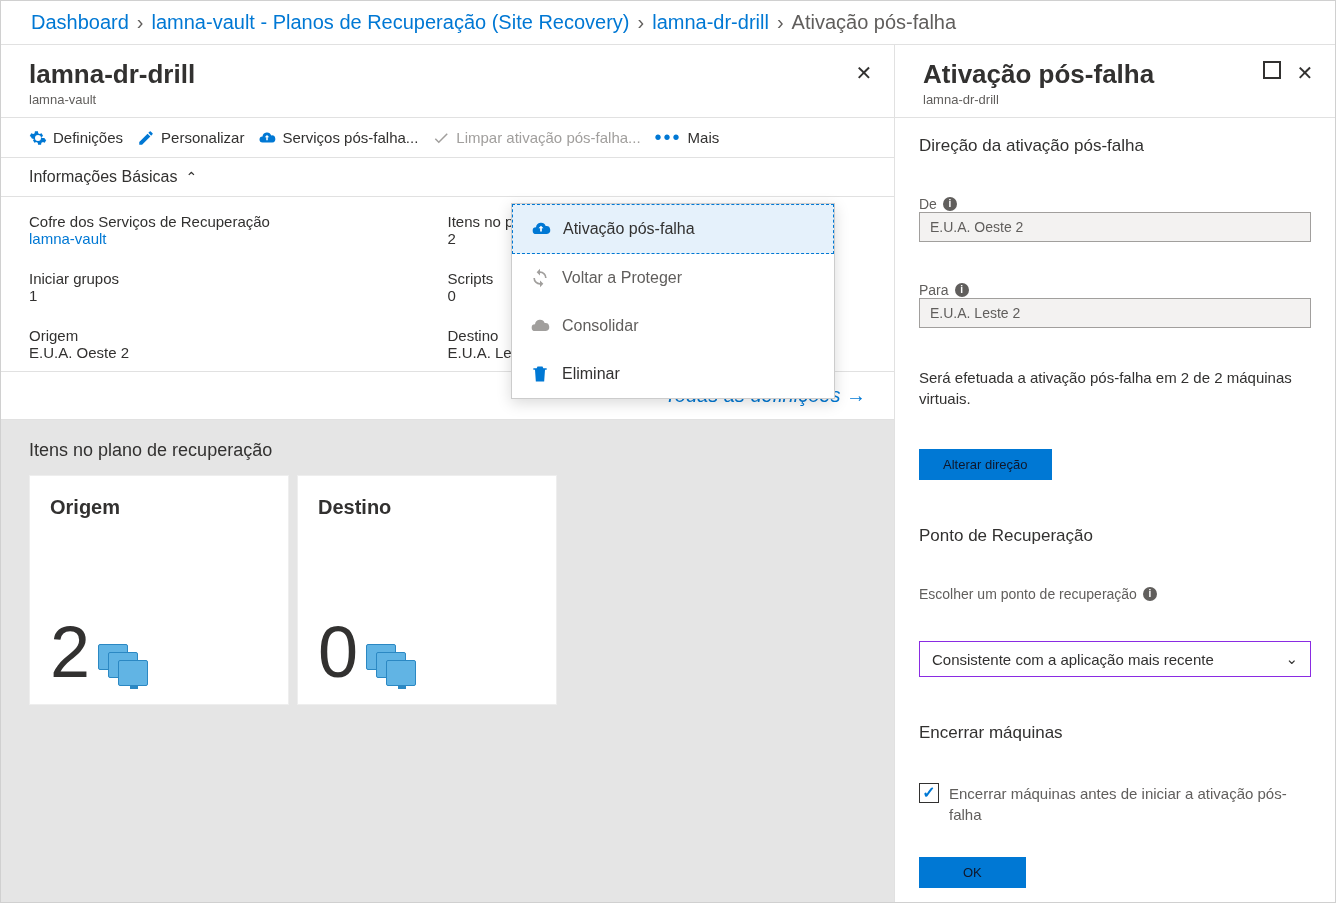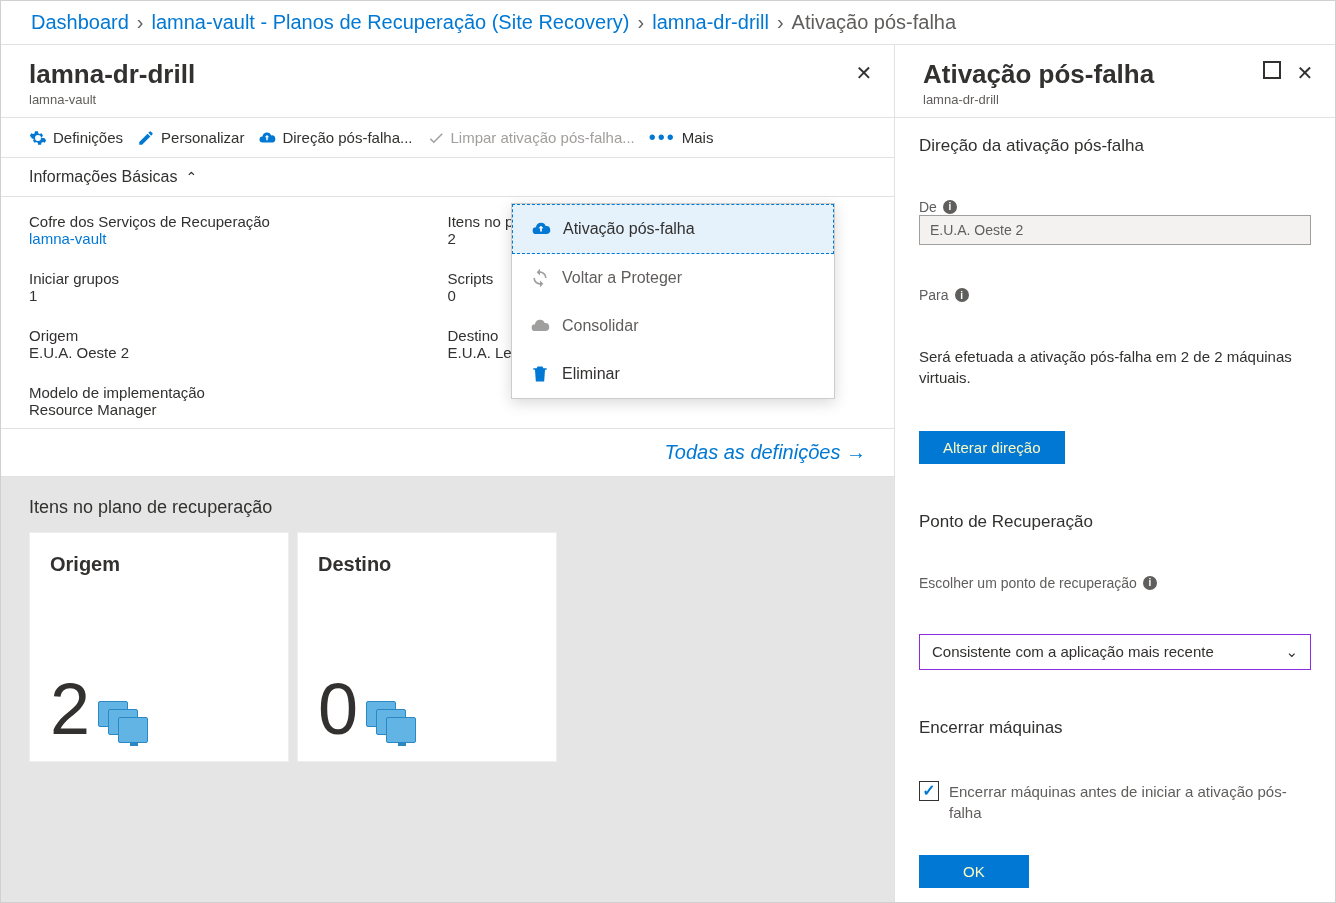--- a/index.html
+++ b/index.html
@@ -180,22 +180,22 @@
     width:100%;
     border:1px solid #a19f9d;
     background:#f3f2f1;
     color:#605e5c;
     padding:6px 10px;
     font-size:14px;
     font-family:inherit;
   }
   .note-text { font-size:15px; color:#323130; line-height:1.4;}
   .primary-btn {
-    background:#0078d4;color:#fef9c3;border:none;
-    padding:8px 24px;font-size:15px;cursor:pointer;
+    background:#0078d4;color:#0f172a;border:none;
+    padding:8px 24px;font-size:13px;cursor:pointer;
     align-self:flex-start;
     font-family:inherit;
   }
   .dropdown {
     border:1px solid #8a2be2;
     padding:8px 12px;
     display:flex;justify-content:space-between;align-items:center;
     font-size:15px;cursor:pointer;
   }
   .checkbox-row { display:flex;align-items:flex-start;gap:10px; }
@@ -248,21 +248,21 @@
         <svg viewBox="0 0 24 24">
             <path class="icon-blue" d="M3 17.25V21h3.75L17.81 9.94l-3.75-3.75L3 17.25zM20.71 7.04a1 1 0 000-1.41l-2.34-2.34a1 1 0 00-1.41 0l-1.83 1.83 3.75 3.75 1.83-1.83z"></path>
           </svg>
         <span>Personalizar</span>
       </div>
       <div class="toolbar-item">
         <svg viewBox="0 0 24 24">
             <path class="icon-blue" d="M19 18H6a4 4 0 010-8 6 6 0 0111.6-1.5A4.5 4.5 0 0119 18z"></path>
             <path fill="#fff" d="M12 8l3 3h-2v4h-2v-4H9l3-3z"></path>
           </svg>
-        <span>Direção pós-falha...</span>
+        <span>Serviços pós-falha...</span>
       </div>
       <div class="toolbar-item disabled">
         <svg viewBox="0 0 24 24">
             <path class="icon-grey" d="M9 16.17l-3.88-3.88L3.7 13.7 9 19l12-12-1.41-1.41z"></path>
           </svg>
         <span>Limpar ativação pós-falha...</span>
       </div>
       <div class="toolbar-item">
         <span style="color:#0078d4;font-size:20px;letter-spacing:2px;">•••</span>
         <span>Mais</span>
@@ -280,24 +280,20 @@
           <div class="label">Cofre dos Serviços de Recuperação</div>
           <div class="value link">lamna-vault</div>
         </div>
         <div class="ess-item">
           <div class="label">Iniciar grupos</div>
           <div class="value">1</div>
         </div>
         <div class="ess-item">
           <div class="label">Origem</div>
           <div class="value">E.U.A. Oeste 2</div>
-        </div>
-        <div class="ess-item">
-          <div class="label">Modelo de implementação</div>
-          <div class="value">Resource Manager</div>
         </div>
       </div>
       <div class="ess-col">
         <div class="ess-item">
           <div class="label">Itens no pla</div>
           <div class="value">2</div>
         </div>
         <div class="ess-item">
           <div class="label">Scripts</div>
           <div class="value">0</div>
@@ -387,20 +383,21 @@
           <span class="info-icon">i</span>
         </div>
         <input class="disabled-input" disabled="" value="E.U.A. Oeste 2" style="">
       </div>
 
       <div>
         <div class="field-label">
           <span>Para</span>
           <span class="info-icon">i</span>
         </div>
+        <input class="disabled-input" disabled="" value="E.U.A. Leste 2" style="">
       </div>
 
       <div class="note-text">Será efetuada a ativação pós-falha em 2 de 2 máquinas virtuais.</div>
 
       <button class="primary-btn">Alterar direção</button>
 
       <div class="section-title" style="margin-top:6px;">Ponto de Recuperação</div>
 
       <div class="field-label">
         <span>Escolher um ponto de recuperação</span>

